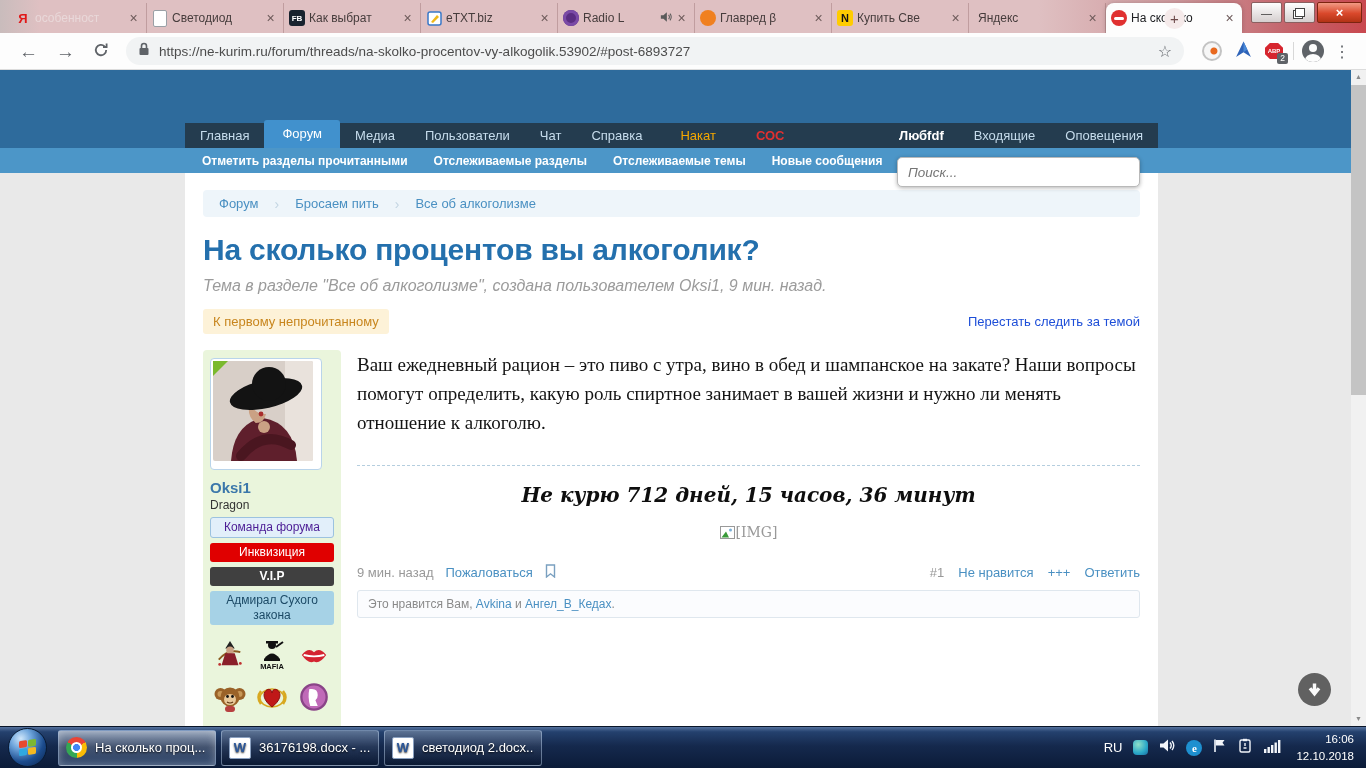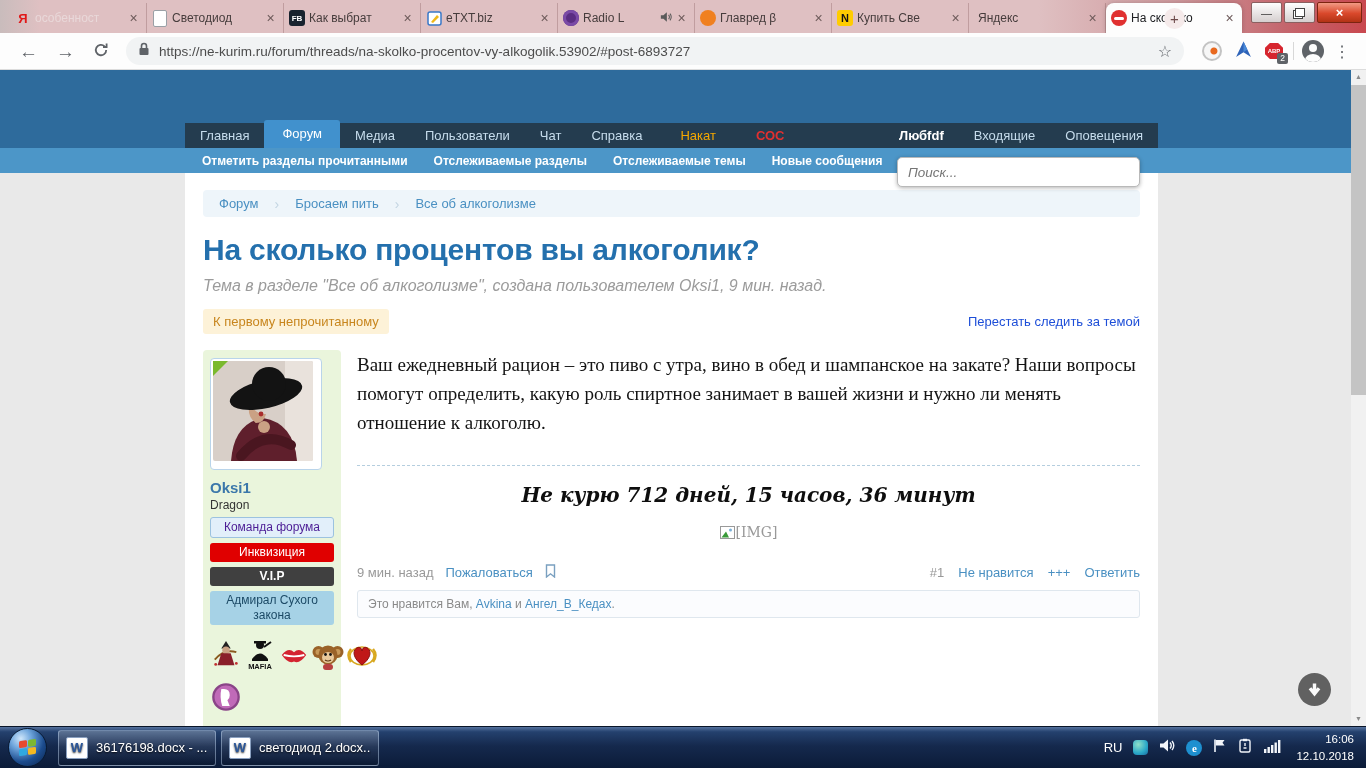--- a/index.html
+++ b/index.html
@@ -81,21 +81,21 @@
   .avatarbox{position:relative;width:106px;height:106px;background:#fff;border:1px solid #b9d4ea;border-radius:4px;padding:2px;}
   .avatarbox svg{display:block;border-radius:2px;}
   .online{position:absolute;top:2px;left:2px;width:0;height:0;border-top:15px solid #7ab92e;border-right:15px solid transparent;}
   .uname{color:#3b77aa;font-weight:bold;font-size:15px;margin-top:9px;}
   .utitle{color:#333;margin-top:2px;font-size:12px;}
   .badge{margin-top:5px;text-align:center;border-radius:3px;padding:2px 2px;font-size:12px;line-height:15px;}
   .badge.team{background:#e2effa;border:1px solid #9cc2e0;color:#4c1d95;}
   .badge.red{background:#e00000;color:#fff;}
   .badge.green{background:#404040;color:#fff;font-weight:bold;}
   .badge.lblue{background:#a6d2e6;color:#1c4a66;}
-  .awards{margin-top:13px;display:grid;grid-template-columns:repeat(5,1fr);gap:8px 2px;justify-items:center;}
+  .awards{margin-top:13px;display:grid;grid-template-columns:repeat(3,1fr);gap:8px 2px;justify-items:center;}
   .award{width:32px;height:34px;display:flex;align-items:center;justify-content:center;}
   .stats{margin-top:11px;}
   .stat{display:flex;justify-content:space-between;font-size:11.5px;margin-top:5px;}
   .stat .l{color:#8a8a8a;}
   .stat .v{color:#111;}
   .pbody{flex:1;min-width:0;padding-top:1px;}
   .ptext{font-family:"Liberation Serif",serif;font-size:19px;line-height:1.52;color:#141414;}
   .psep{border-top:1px dashed #b5cedf;margin:27px 0 17px;}
   .psig{text-align:center;font-family:"DejaVu Serif",serif;font-style:italic;font-weight:bold;font-size:20px;color:#0e0e0e;}
   .pimg{margin-top:17px;text-align:center;color:#999;font-size:14px;font-family:"DejaVu Serif",serif;}
@@ -430,20 +430,24 @@
 
   <div class="taskbar">
     <div class="orb">
       <span class="flag">
           <i class="f1"></i>
           <i class="f2"></i>
           <i class="f3"></i>
           <i class="f4"></i>
         </span>
     </div>
+    <div class="tbtn active">
+      <span class="chrome"></span>
+      <span class="lbl">На сколько проц...</span>
+    </div>
     <div class="tbtn">
       <span class="wordico">W</span>
       <span class="lbl">36176198.docx - ...</span>
     </div>
     <div class="tbtn">
       <span class="wordico">W</span>
       <span class="lbl">светодиод 2.docx...</span>
     </div>
     <div class="tray">
       <span class="tlang">RU</span>

